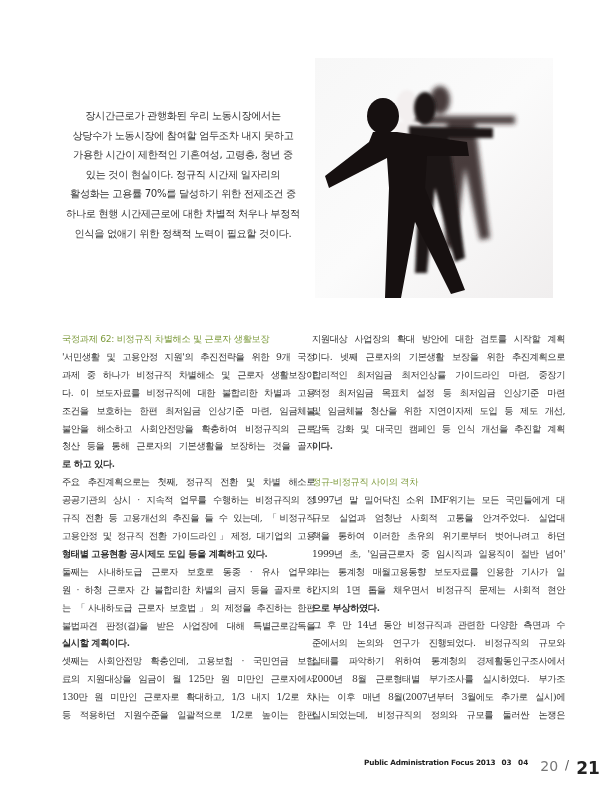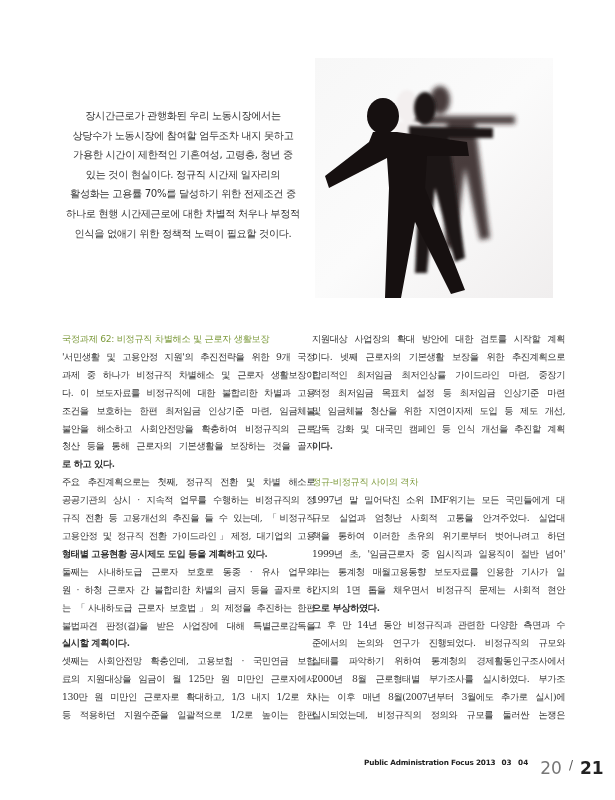--- a/index.html
+++ b/index.html
@@ -33,21 +33,21 @@
     color:#7d9a3c; font-size:9.2px; line-height:17.9px; letter-spacing:-0.3px; display:block;
   }
   .gap { height:17.9px; }
   .footer {
     position:absolute; top:758px; left:364px; height:24px;
     display:flex; align-items:flex-start;
     font-family:"DejaVu Sans", "Liberation Sans", sans-serif; color:#222;
   }
   .footer .pub { font-size:7.3px; font-weight:bold; letter-spacing:-0.2px; }
   .footer .issue { font-size:7.3px; font-weight:bold; margin-left:6px; word-spacing:4px; }
-  .footer .p-left { font-size:17px; color:#777; margin-left:12px; }
+  .footer .p-left { font-size:14px; color:#777; margin-left:12px; }
   .footer .slash { font-size:12px; color:#555; margin:0 7px; }
   .footer .p-right { font-size:17px; font-weight:bold; color:#222; }
 </style>
 </head>
 <body>
 
 <div class="quote">
   <span>장시간근로가 관행화된 우리 노동시장에서는</span>
   <span>상당수가 노동시장에 참여할 엄두조차 내지 못하고</span>
   <span>가용한 시간이 제한적인 기혼여성, 고령층, 청년 중</span>

